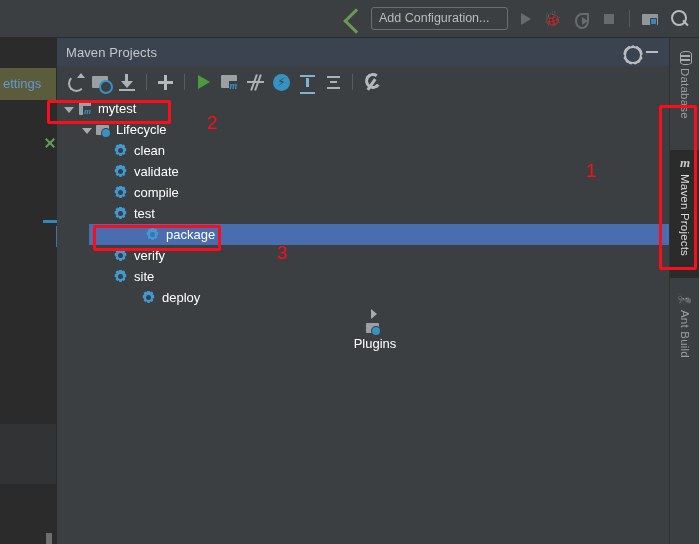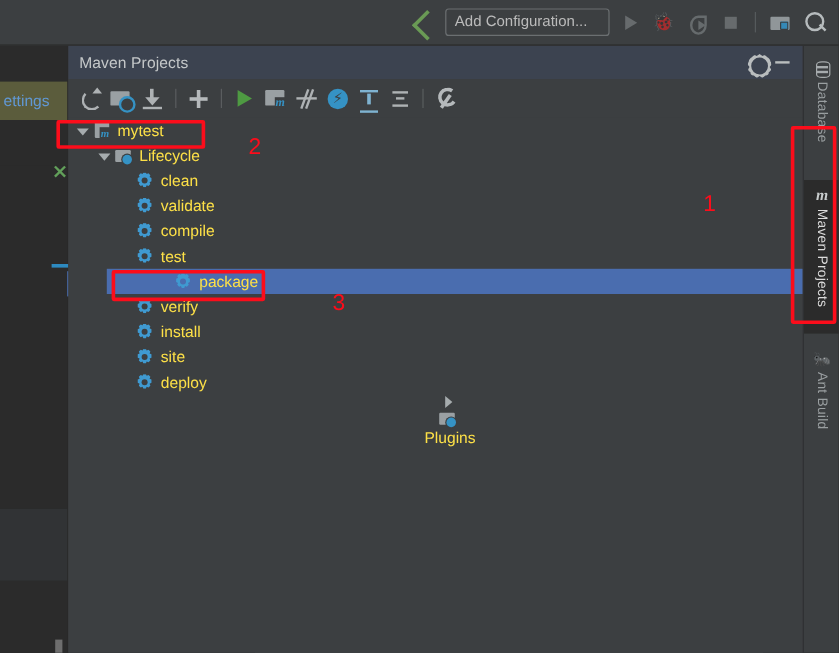--- a/index.html
+++ b/index.html
@@ -202,21 +202,21 @@
   .ic-wrench::after {
     content:""; position:absolute; left:6px; top:3px; width:10px; height:10px;
     border:3px solid #b5b9bb; border-radius:50%; border-right-color:transparent;
     transform: rotate(-10deg);
   }
 
   
   .tree { position:absolute; left:0; top:60px; width:612px; height:446px; background:#3c3f41; }
   .row {
     position:relative; height:21px; display:flex; align-items:center;
-    color:#fde047; font-size:13px; white-space:nowrap;
+    color:#ffffff; font-size:13px; white-space:nowrap;
   }
   .row.selected { background:#4a6daf; }
   .row .arrow {
     width:12px; height:12px; position:relative; flex:0 0 12px; margin-right:2px;
   }
   .arrow.open::after {
     content:""; position:absolute; left:1px; top:4px;
     border-top:6px solid #a6acae; border-left:5px solid transparent; border-right:5px solid transparent;
   }
   .arrow.closed::after {
@@ -393,28 +393,23 @@
           <span>package</span>
         </div>
         <div class="row" style="padding-left: 42px;">
           <span class="arrow none"></span>
           <span class="ic ic-gear-item"></span>
           <span>verify</span>
         </div>
         <div class="row" style="padding-left: 42px;">
           <span class="arrow none"></span>
           <span class="ic ic-gear-item"></span>
-          <span>install</span>
-        </div>
-        <div class="row" style="padding-left: 42px;">
-          <span class="arrow none"></span>
-          <span class="ic ic-gear-item"></span>
           <span>site</span>
         </div>
-        <div class="row" style="padding-left: 42px;">
+        <div class="row" style="padding-left: 42px; margin-left: 28px;">
           <span class="arrow none"></span>
           <span class="ic ic-gear-item"></span>
           <span>deploy</span>
         </div>
         <div class="row" style="padding-left: 24px; flex-direction: column;">
           <span class="arrow closed"></span>
           <span class="ic ic-plugins"></span>
           <span>Plugins</span>
         </div>
       </div>

